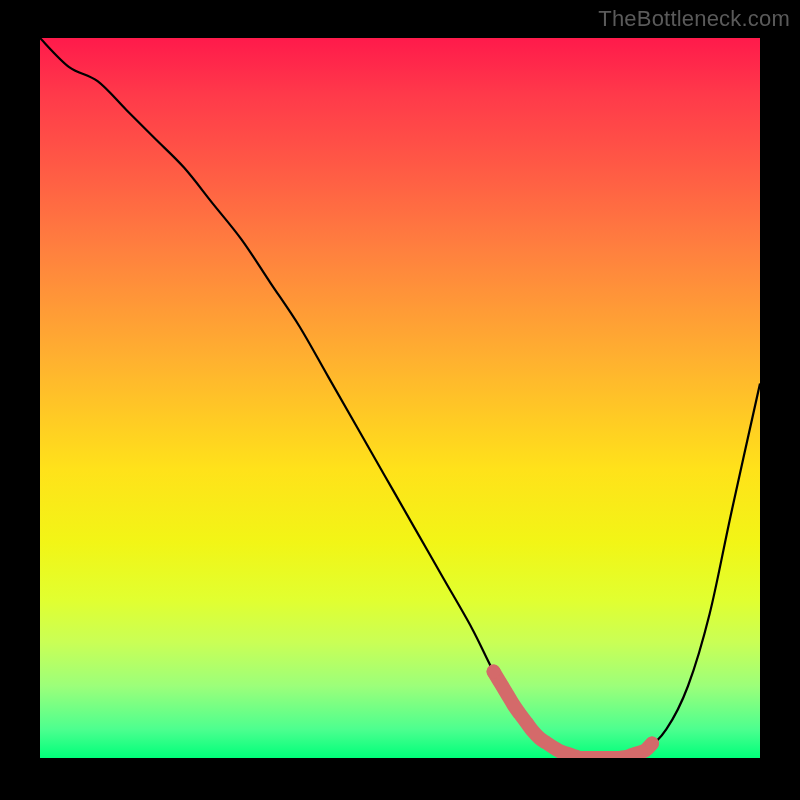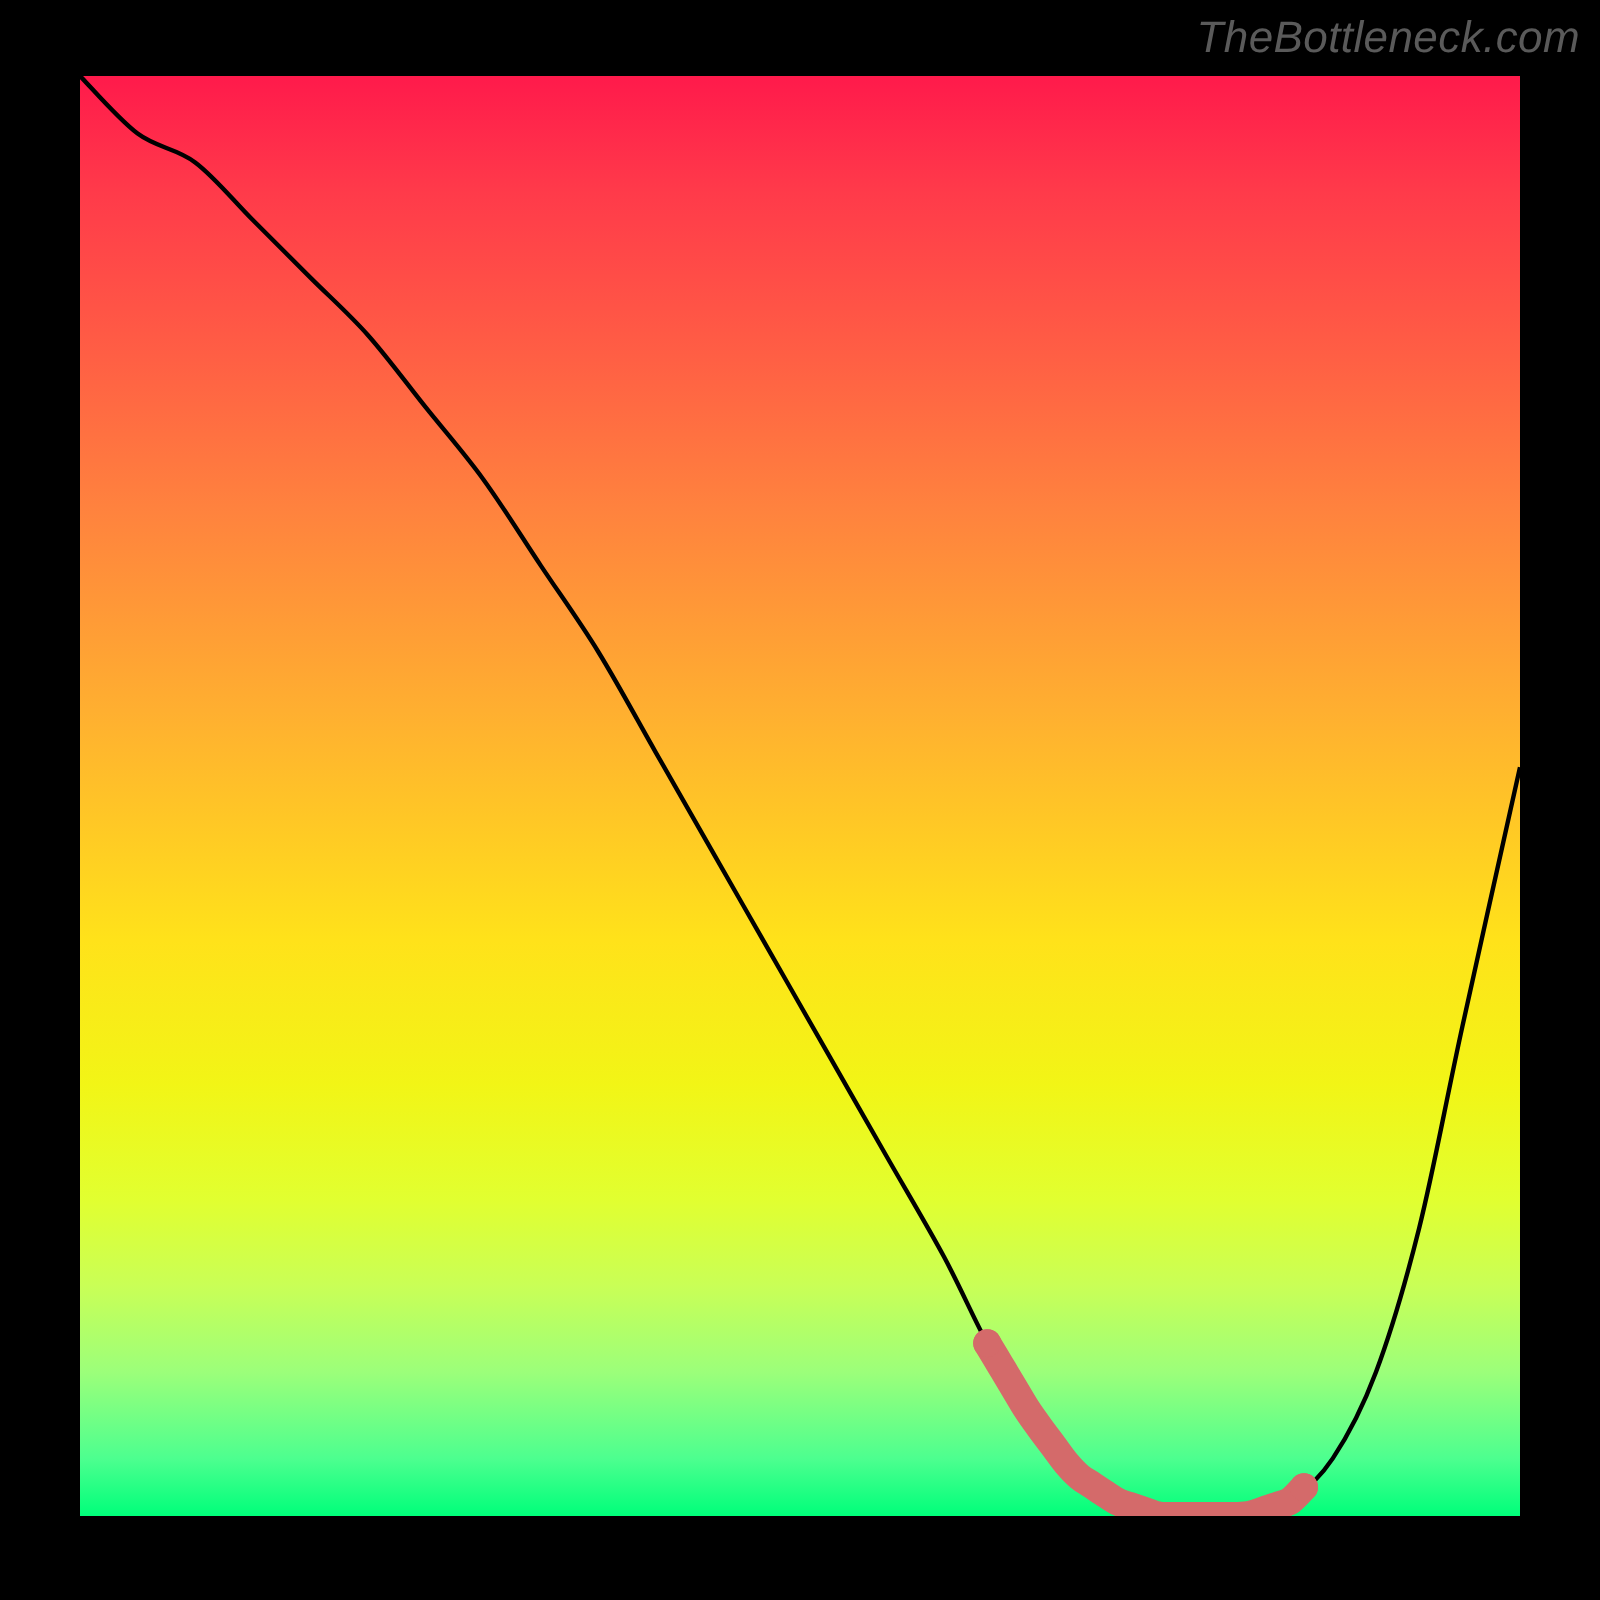--- a/index.html
+++ b/index.html
@@ -9,21 +9,20 @@
     height: 800px;
     background: #000;
     overflow: hidden;
     font-family: Arial, Helvetica, sans-serif;
   }
   .frame {
     position: relative;
     width: 800px;
     height: 692px;
     background: #000;
-    font-style: italic;
   }
   .watermark {
     position: absolute;
     top: 6px;
     right: 10px;
     color: #5a5a5a;
     font-size: 22px;
     font-weight: 500;
     letter-spacing: 0.2px;
     z-index: 20;

